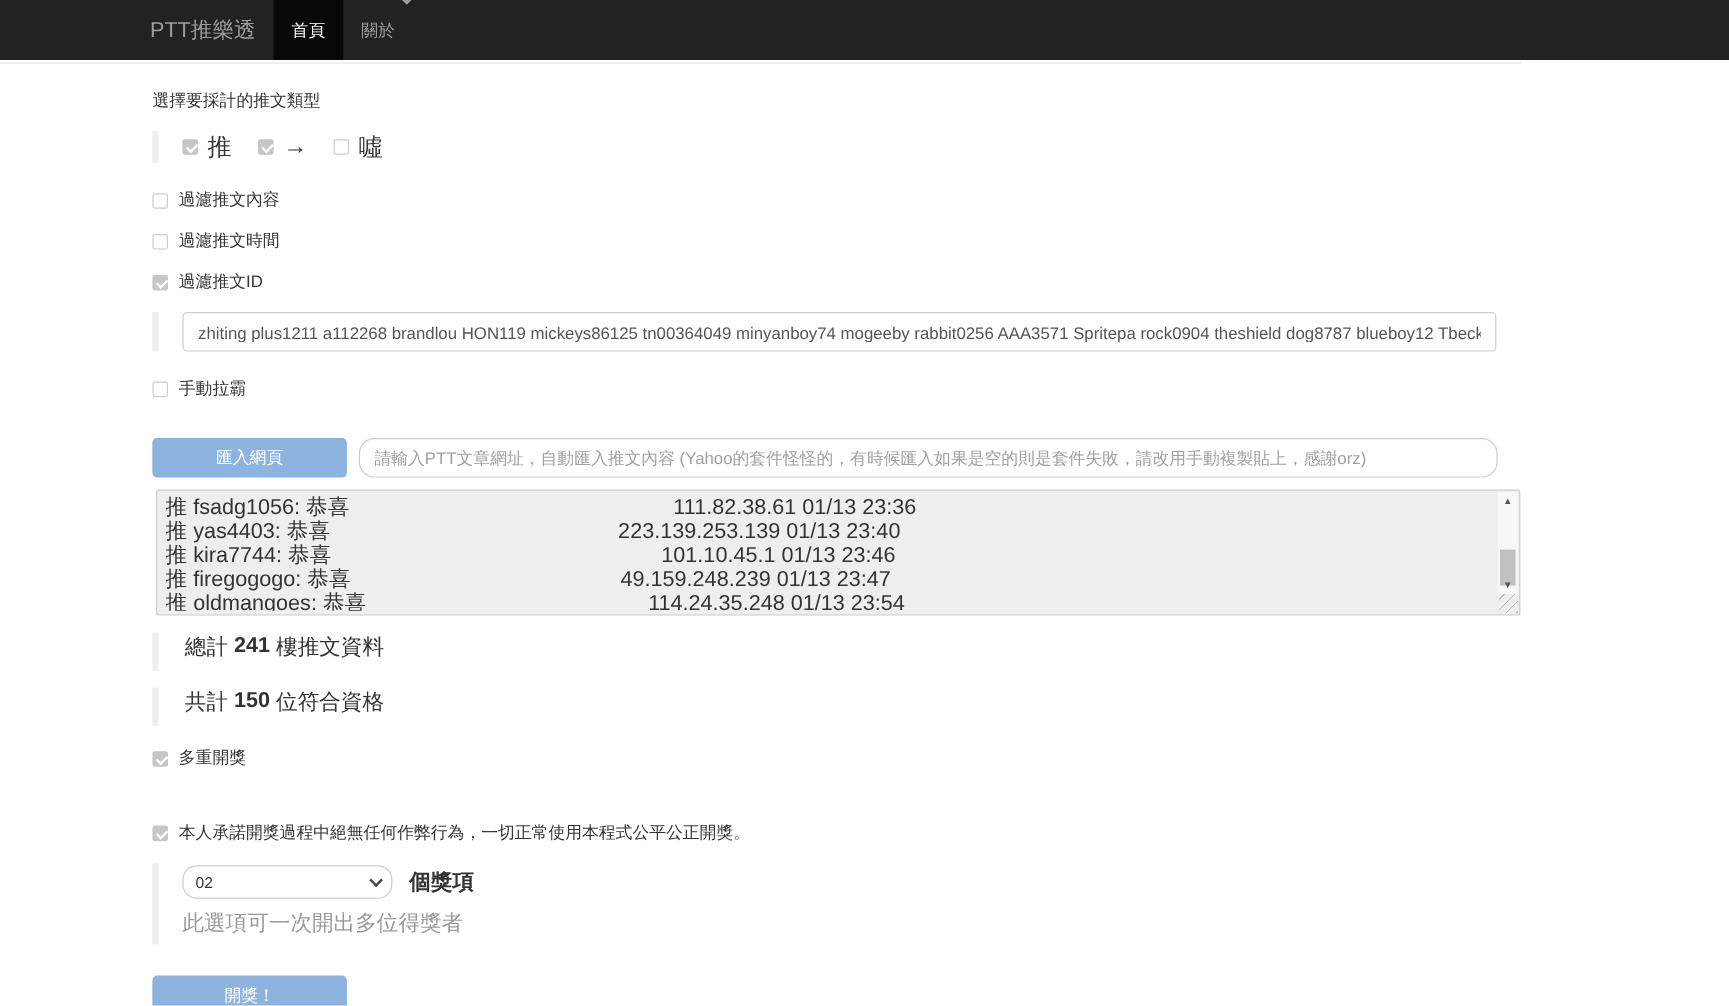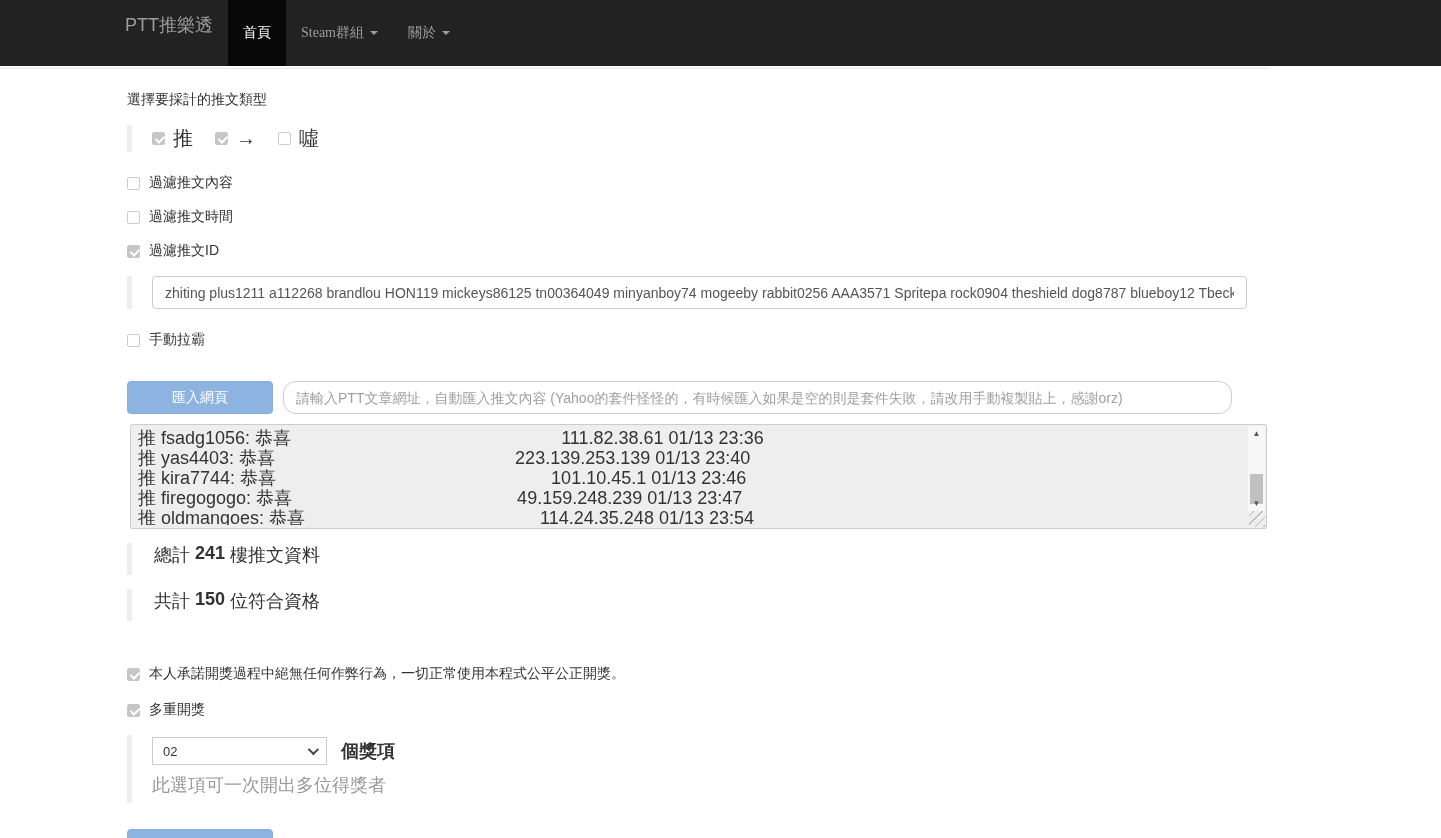--- a/index.html
+++ b/index.html
@@ -1,22 +1,22 @@
 <!DOCTYPE html>
 <html><head>
 <meta charset="utf-8">
 <style>
   * { margin:0; padding:0; box-sizing:border-box; }
   html,body { width:1441px; height:838px; background:#fff; overflow:hidden;
     font-family:"Liberation Sans","DejaVu Sans",sans-serif; font-size:14px; color:#333; }
 
   
-  .navbar { height:66px; background:#222; display:flex; align-items:stretch; }
+  .navbar { height:50px; background:#222; display:flex; align-items:stretch; }
   .navbar .brand { color:#9d9d9d; font-size:18px; line-height:50px; padding:0 15px; margin-left:110px; cursor:pointer; }
-  .navbar .nav-item { color:#9d9d9d; font-size:14px; line-height:50px; padding:0 15px; cursor:pointer; display:flex; align-items:center; gap:6px;font-family:Liberation Serif, serif; }
+  .navbar .nav-item { color:#9d9d9d; font-size:14px; line-height:50px; padding:0 15px; cursor:pointer; display:flex; align-items:flex-start; gap:6px; }
   .navbar .nav-item.active { background:#080808; color:#fff; }
   .caret { display:inline-block; width:0; height:0; border-left:4px solid transparent; border-right:4px solid transparent; border-top:4px solid #9d9d9d; }
   .nav-underline { width:1268px; border-bottom:1px solid #e7e7e7; height:3px; }
 
   
   .container { padding:20px 0 0 127px; width:1300px; }
   .section-label { margin:2px 0 12px 0; color:#333; }
 
   .bar-row { display:flex; align-items:center; }
   .left-bar { width:5px; background:#eee; align-self:stretch; margin-right:20px; flex:0 0 5px; }
@@ -29,21 +29,21 @@
   .push-type-row { padding:4px 0; margin:10px 0 18px 0; }
   .push-type-row .opt { display:flex; align-items:center; gap:8px; margin-right:22px; font-size:20px; color:#333; }
 
   
   .text-input { height:33px; border:1px solid #ccc; border-radius:4px; padding:6px 12px; font-size:14px; color:#555; background:#fff; font-family:inherit; }
   .text-input::placeholder { color:#a0a0a0; }
   .id-input-row { margin:14px 0 10px 0; }
   .id-input { width:1095px; }
 
   .import-row { display:flex; gap:10px; margin:32px 0 10px 0; }
-  .btn-blue { width:146px; height:33px; background:#8db4e1; border:1px solid #85aedd; border-radius:4px; color:#fff; font-size:14px; font-family:inherit; cursor:pointer; }
+  .btn-blue { width:162px; height:33px; background:#8db4e1; border:1px solid #85aedd; border-radius:4px; color:#fff; font-size:14px; font-family:inherit; cursor:pointer; }
   .url-input { width:949px;border-radius:13px; }
 
   
   .pushbox { position:relative; width:1137px; height:105px; margin:0 0 14px 3px; background:#eee; border:1px solid #ccc; border-radius:2px; }
   .pushbox .content { position:absolute; left:7px; top:3px; right:20px; bottom:3px; overflow:hidden; white-space:pre; font-size:18px; line-height:20px; color:#333; }
   .vscroll { position:absolute; top:1px; right:1px; bottom:17px; width:17px; background:#f7f7f7; }
   .vscroll .arr { position:absolute; left:0; width:17px; height:15px; color:#555; font-size:8px; text-align:center; line-height:15px; cursor:pointer; }
   .vscroll .arr.up { top:0; } .vscroll .arr.down { bottom:0; }
   .vscroll .thumb { position:absolute; left:2px; width:13px; top:56%; height:30px; background:#c1c1c1; cursor:pointer; }
   .grip { position:absolute; right:1px; bottom:1px; width:16px; height:16px; cursor:se-resize;
@@ -54,38 +54,34 @@
   .stat-row .left-bar { margin-right:22px; }
   .stat-row b { margin:0 5px; }
 
   .promise-row { margin-top:44px; }
   .multi-row { margin-top:18px; }
 
   
   .select-section { margin:10px 0 0 0; }
   .select-inner { padding:2px 0 6px 0; }
   .sel-line { display:flex; align-items:center; gap:14px; }
-  .fake-select { width:175px; height:28px; border:1px solid #ccc; border-radius:0; background:#fff; display:flex; align-items:center; justify-content:space-between; padding:0 10px; font-size:13px; color:#333; cursor:pointer; }
+  .fake-select { width:175px; height:28px; border:1px solid #ccc; border-radius:12px; background:#fff; display:flex; align-items:center; justify-content:space-between; padding:0 10px; font-size:13px; color:#333; cursor:pointer; }
   .chev { width:8px; height:8px; border-right:2px solid #444; border-bottom:2px solid #444; transform:rotate(45deg) translateY(-2px); }
   .sel-label { font-size:18px; color:#333;font-weight:bold; }
   .sel-hint { font-size:18px; color:#999; margin-top:8px; }
 
   .draw-btn { margin:26px 0 0 0; }
 </style>
 </head>
 <body>
 
 <div class="navbar">
   <div class="brand">PTT推樂透</div>
   <div class="nav-item active">
     <span>首頁</span>
-  </div>
-  <div class="nav-item">
-    <span>Steam群組</span>
-    <span class="caret"></span>
   </div>
   <div class="nav-item">
     <span>關於</span>
     <span class="caret"></span>
   </div>
 </div>
 <div class="nav-underline"></div>
 
 <div class="container">
 
@@ -163,27 +159,27 @@
     <span>樓推文資料</span>
   </div>
   <div class="stat-row">
     <div class="left-bar"></div>
     <span>共計</span>
     <b>150</b>
     <span>位符合資格</span>
   </div>
 
   
+  <div class="cb-row multi-row">
+    <span class="cb on"></span>
+    <span>多重開獎</span>
+  </div>
   <div class="cb-row promise-row">
     <span class="cb on"></span>
     <span>本人承諾開獎過程中絕無任何作弊行為，一切正常使用本程式公平公正開獎。</span>
-  </div>
-  <div class="cb-row multi-row">
-    <span class="cb on"></span>
-    <span>多重開獎</span>
   </div>
 
   
   <div class="bar-row select-section">
     <div class="left-bar"></div>
     <div class="select-inner">
       <div class="sel-line">
         <div class="fake-select">
           <span>02</span>
           <span class="chev"></span>

